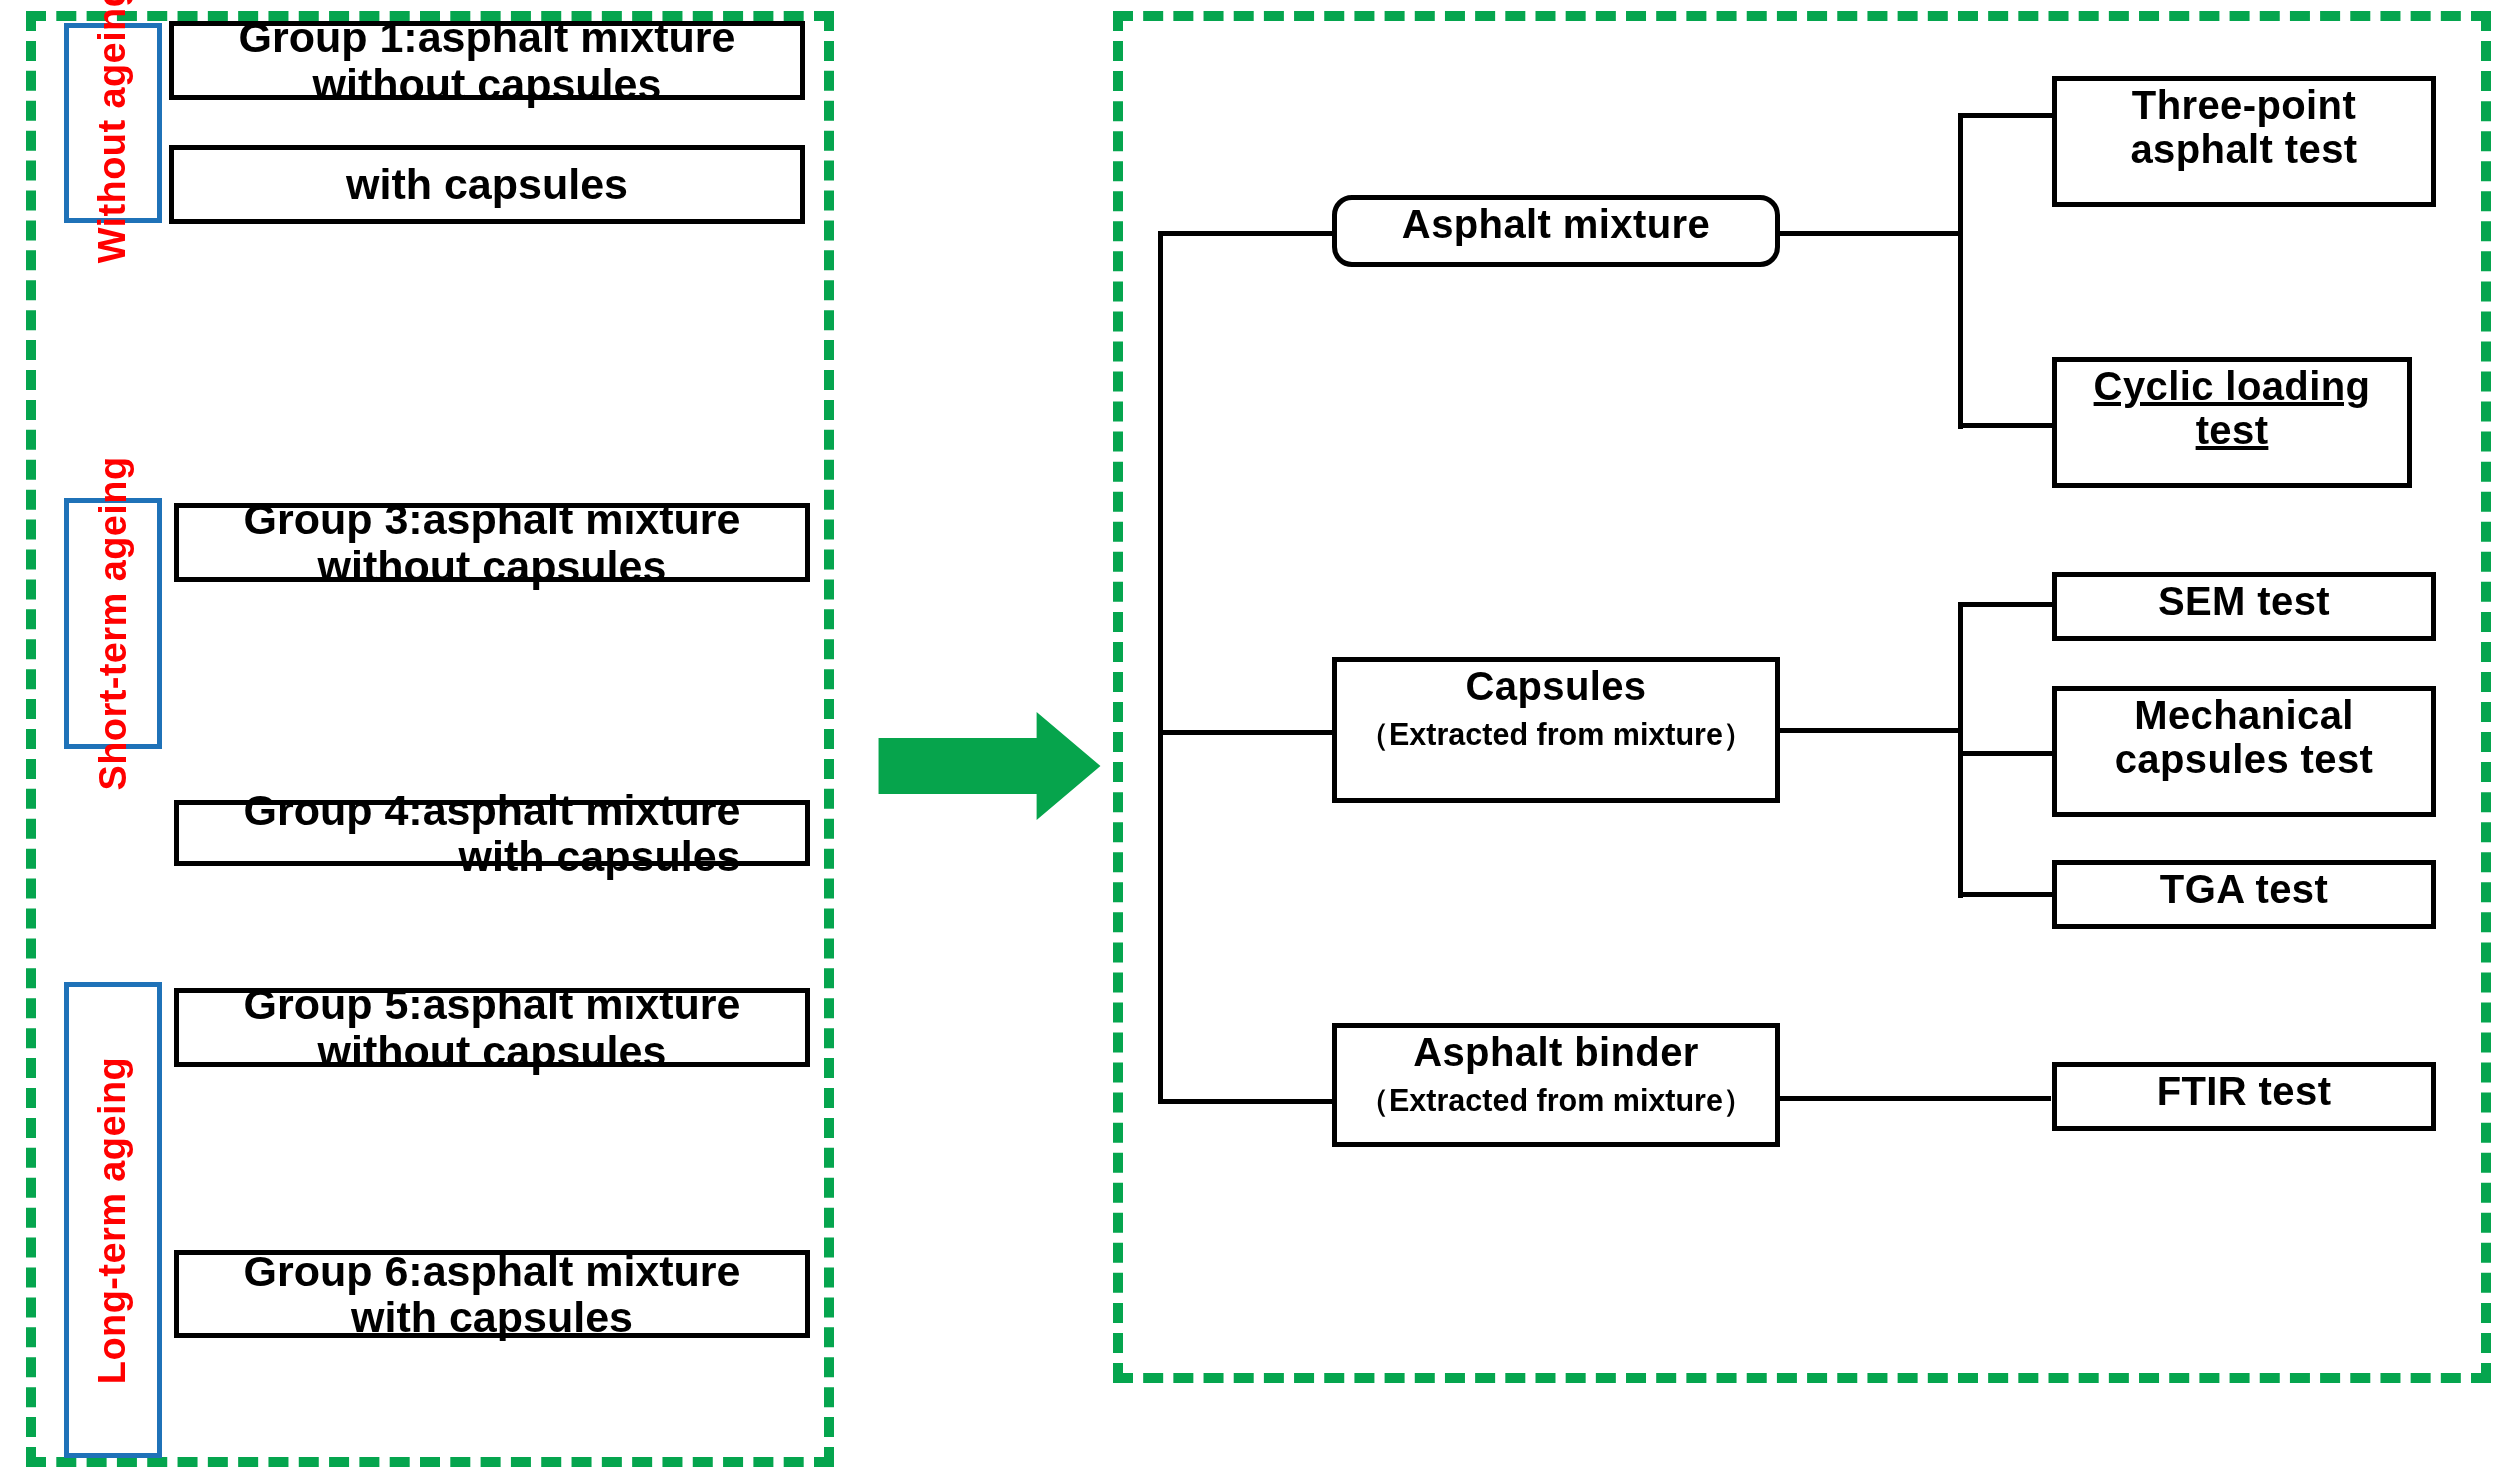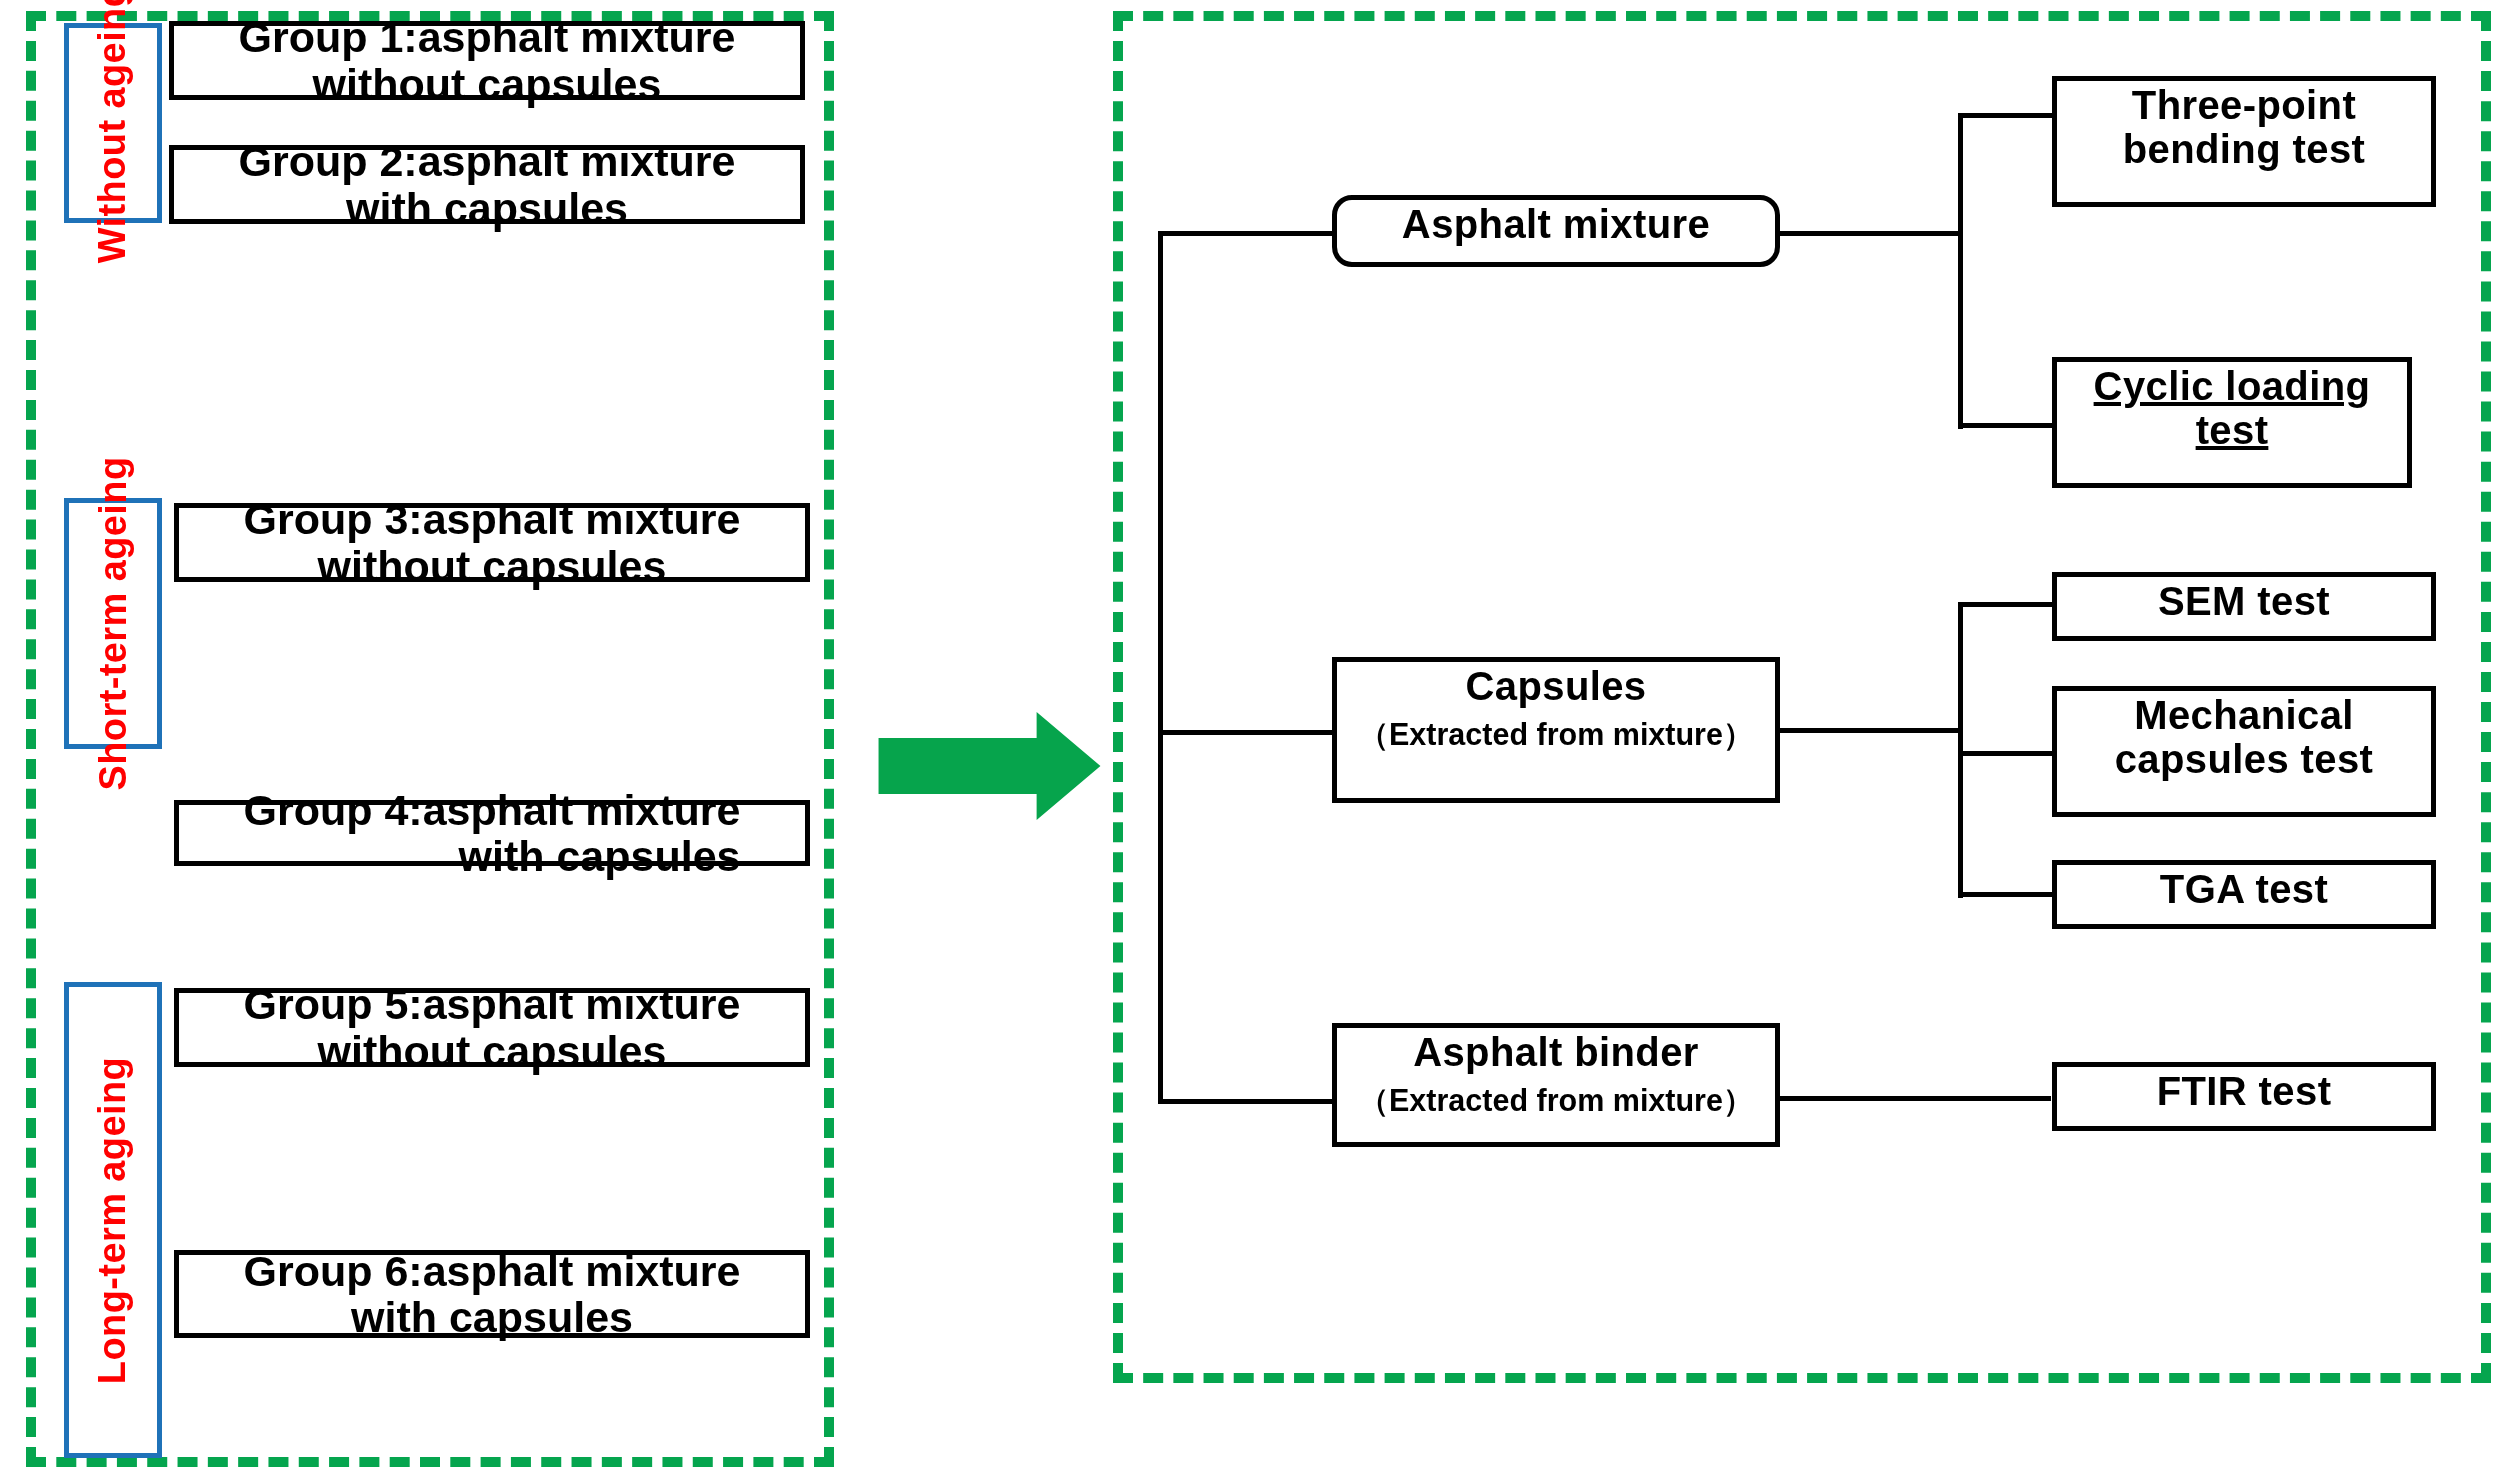--- a/index.html
+++ b/index.html
@@ -64,21 +64,20 @@
 
   <div class="group-box" style="left:169px;top:21.3px;width:636px;height:79px;">
     <div>
       <div>Group 1:asphalt mixture</div>
       <div>without capsules</div>
     </div>
   </div>
 
   <div class="group-box" style="left:169px;top:145px;width:636px;height:79px;">
     <div>
-      <div>Group 2:asphalt mixture</div>
       <div>with capsules</div>
     </div>
   </div>
 
   <div class="group-box" style="left:174px;top:503px;width:636px;height:79px;">
     <div>
       <div>Group 3:asphalt mixture</div>
       <div>without capsules</div>
     </div>
   </div>
@@ -122,21 +121,21 @@
   </div>
 
   <div class="ln h" style="left:1780px;top:231px;width:183px;"></div>
   <div class="ln v" style="left:1958px;top:113px;height:316px;"></div>
   <div class="ln h" style="left:1958px;top:113px;width:98px;"></div>
   <div class="ln h" style="left:1958px;top:423px;width:98px;"></div>
 
   <div class="node two-line" style="left:2052px;top:76px;width:384px;height:131px;">
     <div class="t1">
       <div>Three-point</div>
-      <div>bending test</div>
+      <div>asphalt test</div>
     </div>
   </div>
 
   <div class="node two-line" style="left:2052px;top:357px;width:360px;height:131px;text-decoration:underline;">
     <div class="t1">
       <div>Cyclic loading</div>
       <div>test</div>
     </div>
   </div>
 

